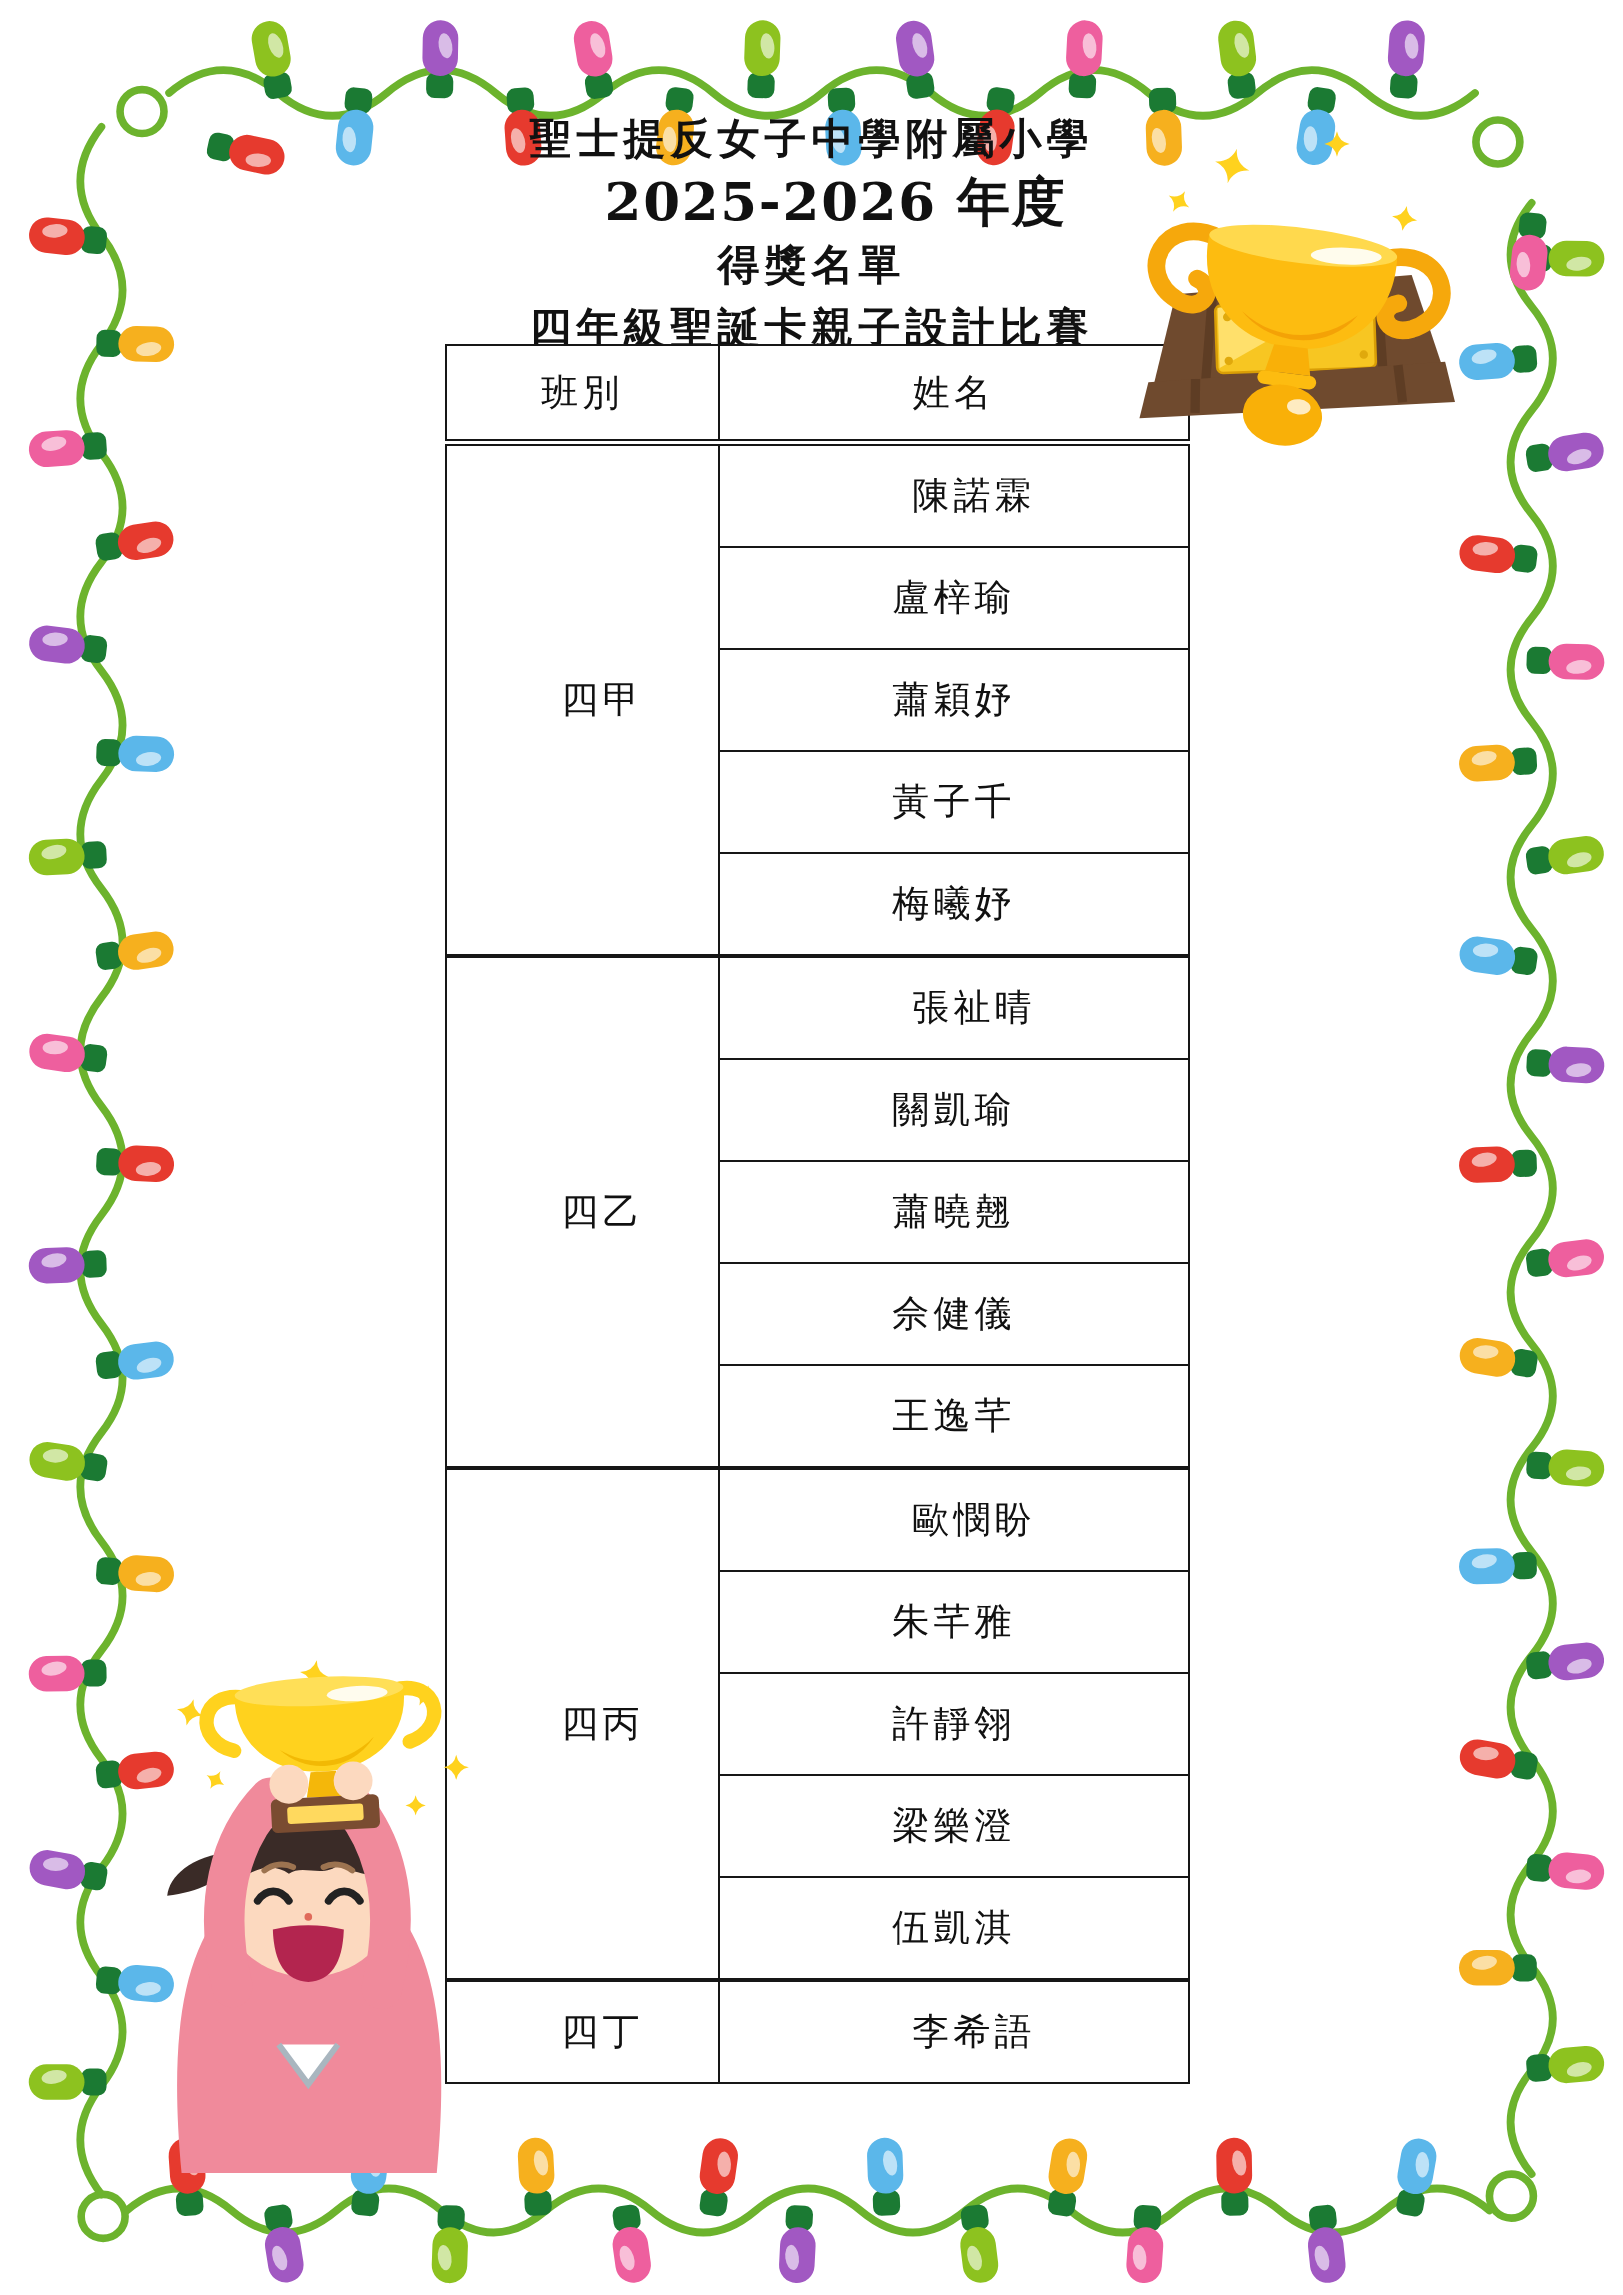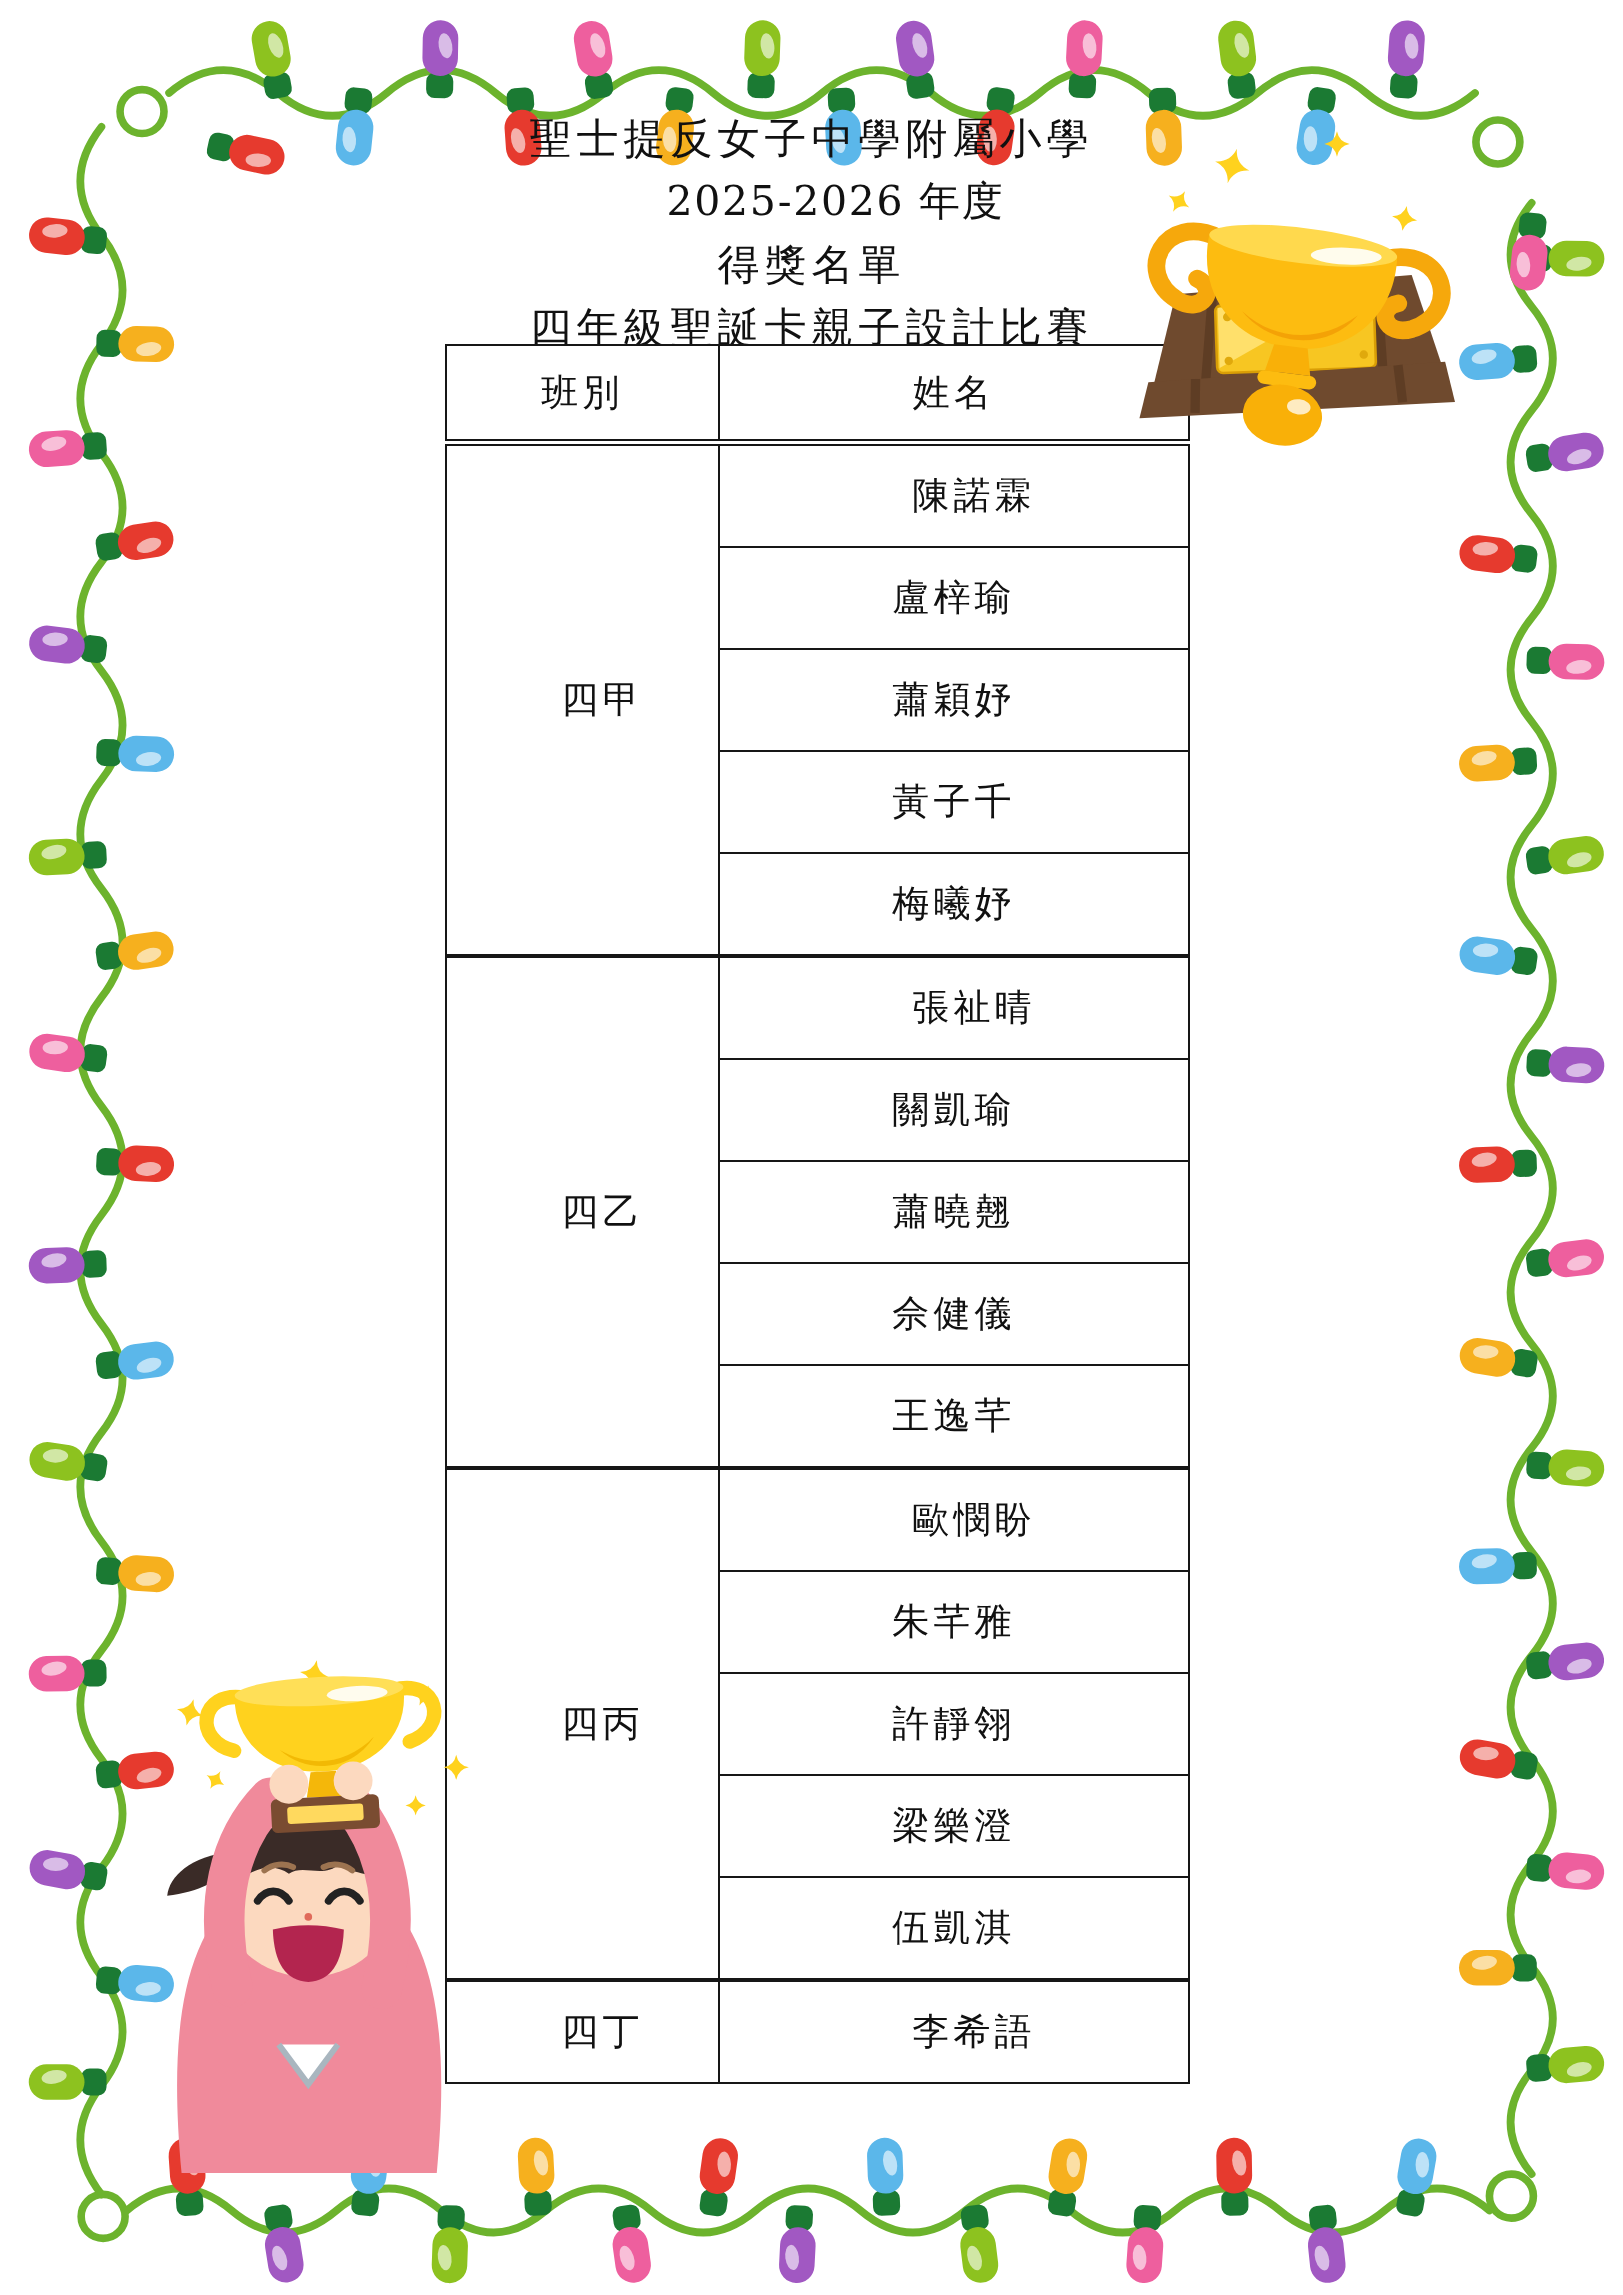--- a/index.html
+++ b/index.html
@@ -4,22 +4,22 @@
 <style>
   html,body{margin:0;padding:0;background:#ffffff;}
   .page{
     position:relative;width:1623px;height:2295px;background:#ffffff;overflow:hidden;
     font-family:"DejaVu Serif","Liberation Serif",serif;color:#111;
   }
   #lights-svg{position:absolute;left:0;top:0;width:1623px;height:2295px;pointer-events:none;}
   .wire{stroke:#6cb32d;stroke-width:9;fill:none;stroke-linecap:round;}
 
   .title-block{position:absolute;top:107px;left:0;width:1623px;text-align:center;z-index:2;}
-  .title-line{height:63px;line-height:63px;font-weight:normal;font-size:42px;letter-spacing:5px;white-space:nowrap;}
-  .title-line.year{font-size:41px;letter-spacing:1.7px;padding-left:48px;}
+  .title-line{height:63px;line-height:63px;font-weight:bold;font-size:42px;letter-spacing:5px;white-space:nowrap;}
+  .title-line.year{font-size:53px;letter-spacing:1.7px;padding-left:48px;}
 
   table.winners{
     position:absolute;left:445px;top:344px;z-index:2;border-collapse:collapse;table-layout:fixed;
     background:transparent;
   }
   table.winners th,table.winners td{
     border:2.5px solid #161616;text-align:center;vertical-align:middle;
     font-size:37px;font-weight:normal;letter-spacing:4.2px;padding:0;background:#fff;
   }
   table.winners thead th{height:93px;border-bottom:7.6px double #161616;}

